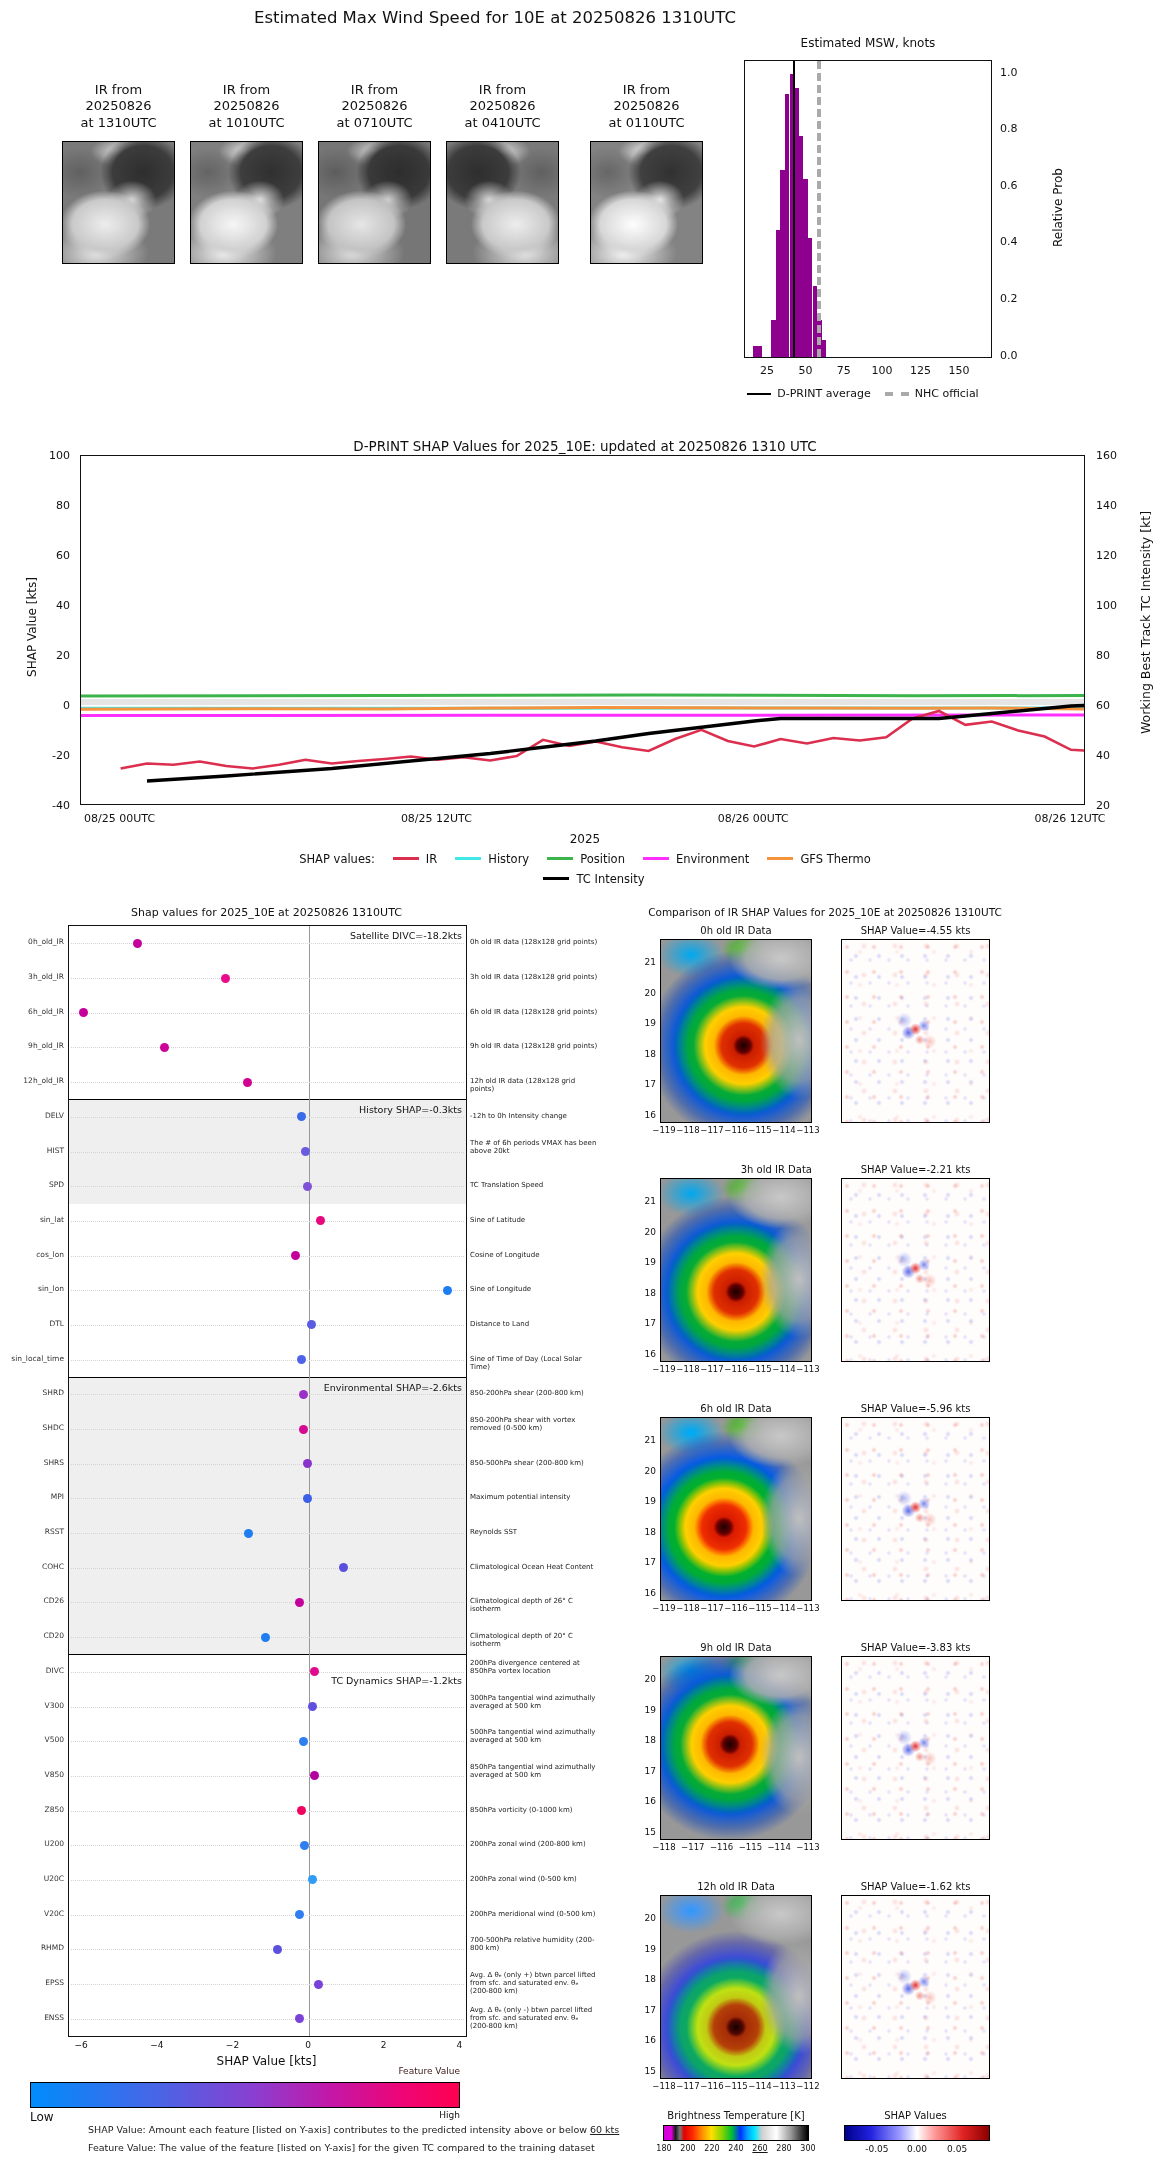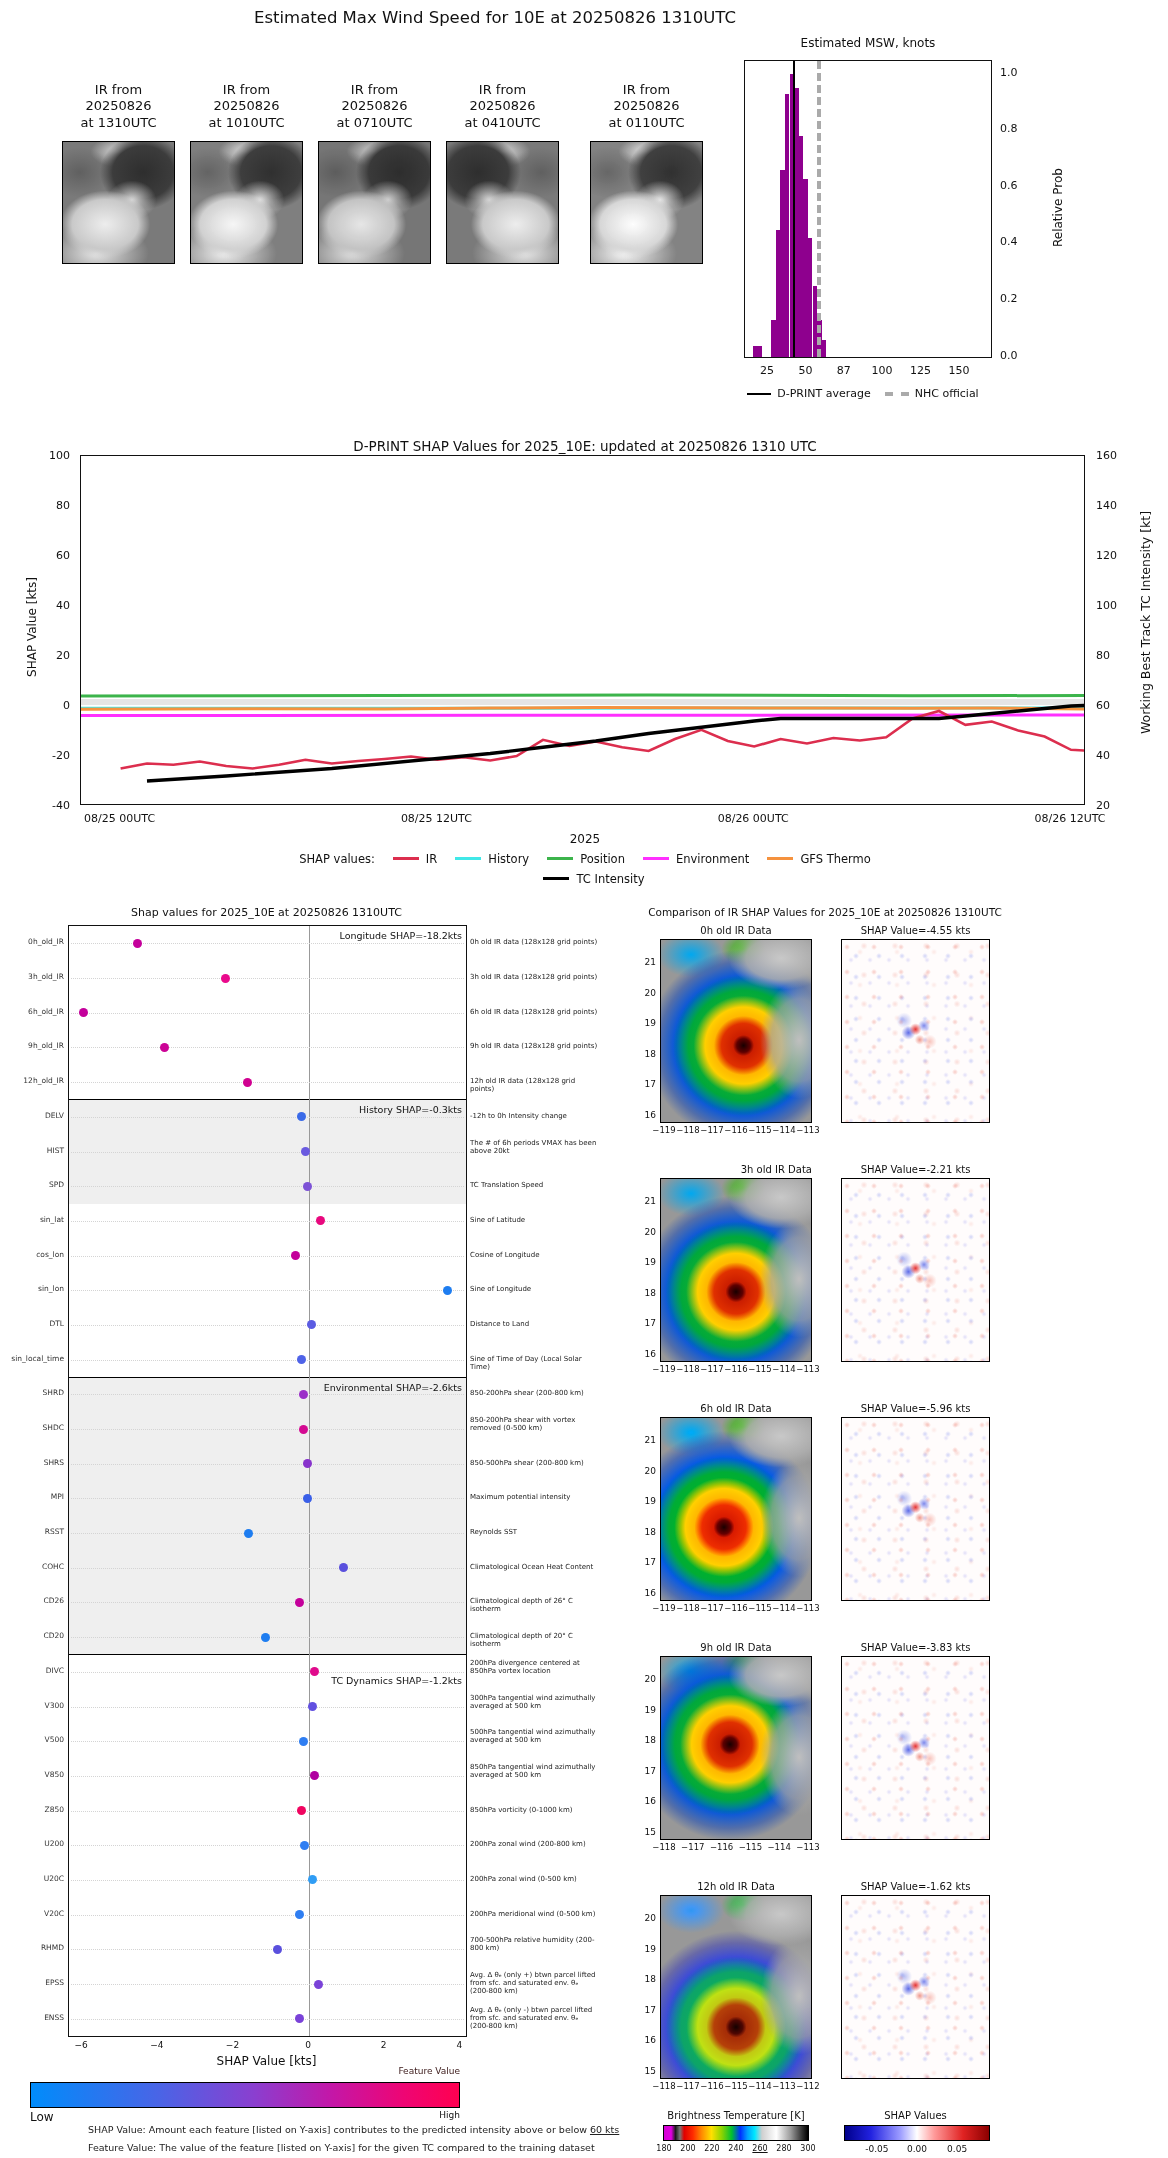--- a/index.html
+++ b/index.html
@@ -165,21 +165,21 @@
       <div class="tick" style="position: absolute; top: 62.2px; left: 4px;">0.8</div>
       <div class="tick" style="position: absolute; top: 118.8px; left: 4px;">0.6</div>
       <div class="tick" style="position: absolute; top: 175.4px; left: 4px;">0.4</div>
       <div class="tick" style="position: absolute; top: 232px; left: 4px;">0.2</div>
       <div class="tick" style="position: absolute; top: 288.6px; left: 4px;">0.0</div>
     </div>
   <div class="abs tick rot axlab" style="left:1013px;top:195px;width:90px;">Relative Prob</div>
   <div id="hist-xticks" class="abs" style="left:0;top:364px;width:1168px;height:14px;">
       <div class="tick ctr" style="position: absolute; left: 752px; width: 30px;">25</div>
       <div class="tick ctr" style="position: absolute; left: 790.4px; width: 30px;">50</div>
-      <div class="tick ctr" style="position: absolute; left: 828.8px; width: 30px;">87</div>
+      <div class="tick ctr" style="position: absolute; left: 828.8px; width: 30px;">75</div>
       <div class="tick ctr" style="position: absolute; left: 867.1px; width: 30px;">100</div>
       <div class="tick ctr" style="position: absolute; left: 905.5px; width: 30px;">125</div>
       <div class="tick ctr" style="position: absolute; left: 943.9px; width: 30px; text-align: center;">150</div>
     </div>
   <div class="abs ctr" style="left:620px;top:383px;width:500px;white-space:nowrap;">
     <span class="leg-line"></span><span class="leg-txt">D-PRINT average</span><span class="leg-dot"></span><span class="leg-txt">NHC official</span>
   </div>
 
   <div class="abs ctr mid-title">D-PRINT SHAP Values for 2025_10E: updated at 20250826 1310 UTC</div>
   <div id="mid-plot" class="abs box">
@@ -221,21 +221,21 @@
       <div class="tick ctr" style="position: absolute; left: 708.2px; width: 90px;">08/26 00UTC</div>
       <div class="tick ctr" style="position: absolute; left: 1025px; width: 90px;">08/26 12UTC</div>
     </div>
   <div class="abs ctr tick" style="left:0;top:832px;width:1170px;font-size:12px;">2025</div>
   <div id="mid-legend" class="abs ctr mid-leg" style="top:852px;"><span>SHAP values:</span><span class="sw" style="background: rgb(220, 46, 78);"></span><span>IR</span><span class="sw" style="background: rgb(64, 232, 232);"></span><span>History</span><span class="sw" style="background: rgb(60, 180, 75);"></span><span>Position</span><span class="sw" style="background: rgb(255, 48, 255);"></span><span>Environment</span><span class="sw" style="background: rgb(245, 146, 62);"></span><span>GFS Thermo</span></div>
   <div id="mid-legend2" class="abs ctr mid-leg" style="top:872px;"><span class="sw" style="background: rgb(0, 0, 0);"></span><span>TC Intensity</span></div>
 
   <div class="abs ctr" style="left:68px;top:906px;width:397px;font-size:11px;">Shap values for 2025_10E at 20250826 1310UTC</div>
   <div id="dp-plot" class="abs">
       <div class="dp-sec" style="top: 0px; height: 173.4px;">
-        <div class="dp-seclab" style="top: 4px;">Longitude SHAP=-18.2kts</div>
+        <div class="dp-seclab" style="top: 4px;">Satellite DIVC=-18.2kts</div>
       </div>
       <div class="dp-sec sh bt" style="top: 173.4px; height: 104.1px;">
         <div class="dp-seclab" style="top: 4px;">History SHAP=-0.3kts</div>
       </div>
       <div class="dp-sec sh bt" style="top: 450.9px; height: 277.5px;">
         <div class="dp-seclab" style="top: 4px;">Environmental SHAP=-2.6kts</div>
       </div>
       <div class="dp-sec bt" style="top: 728.4px; height: 381.6px;">
         <div class="dp-seclab" style="top: 20px; text-align: center;">TC Dynamics SHAP=-1.2kts</div>
       </div>

